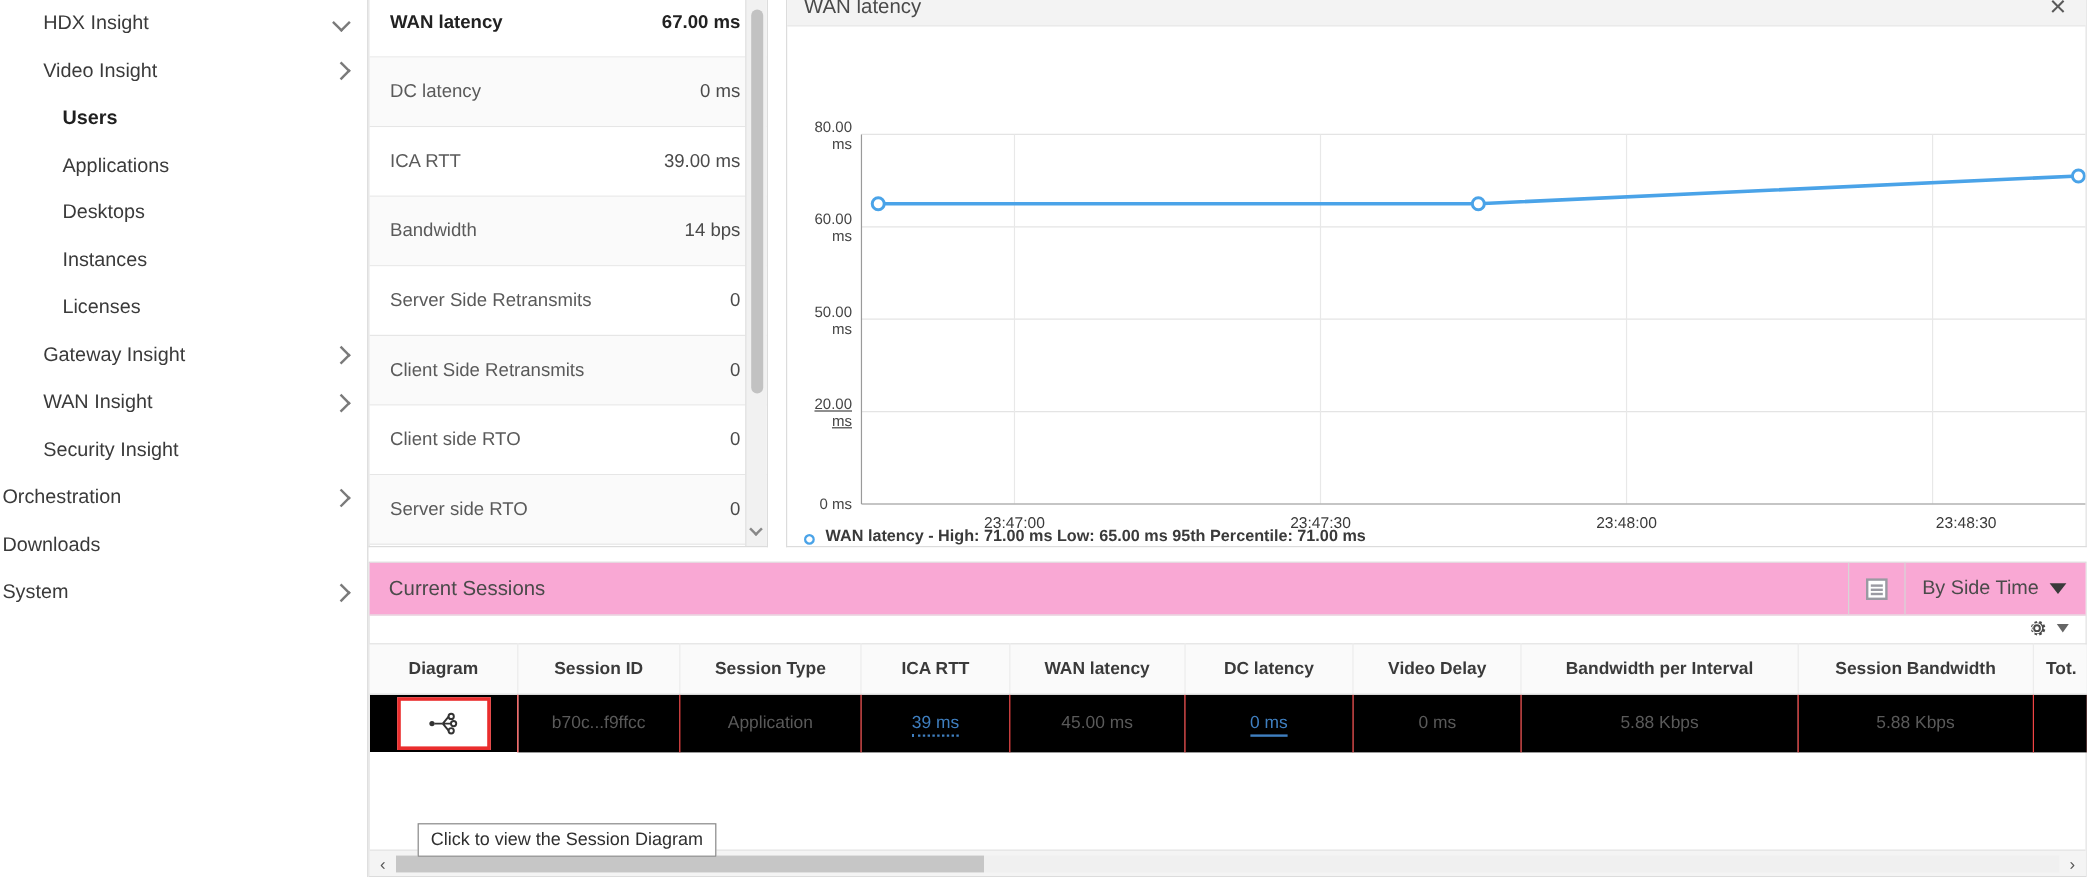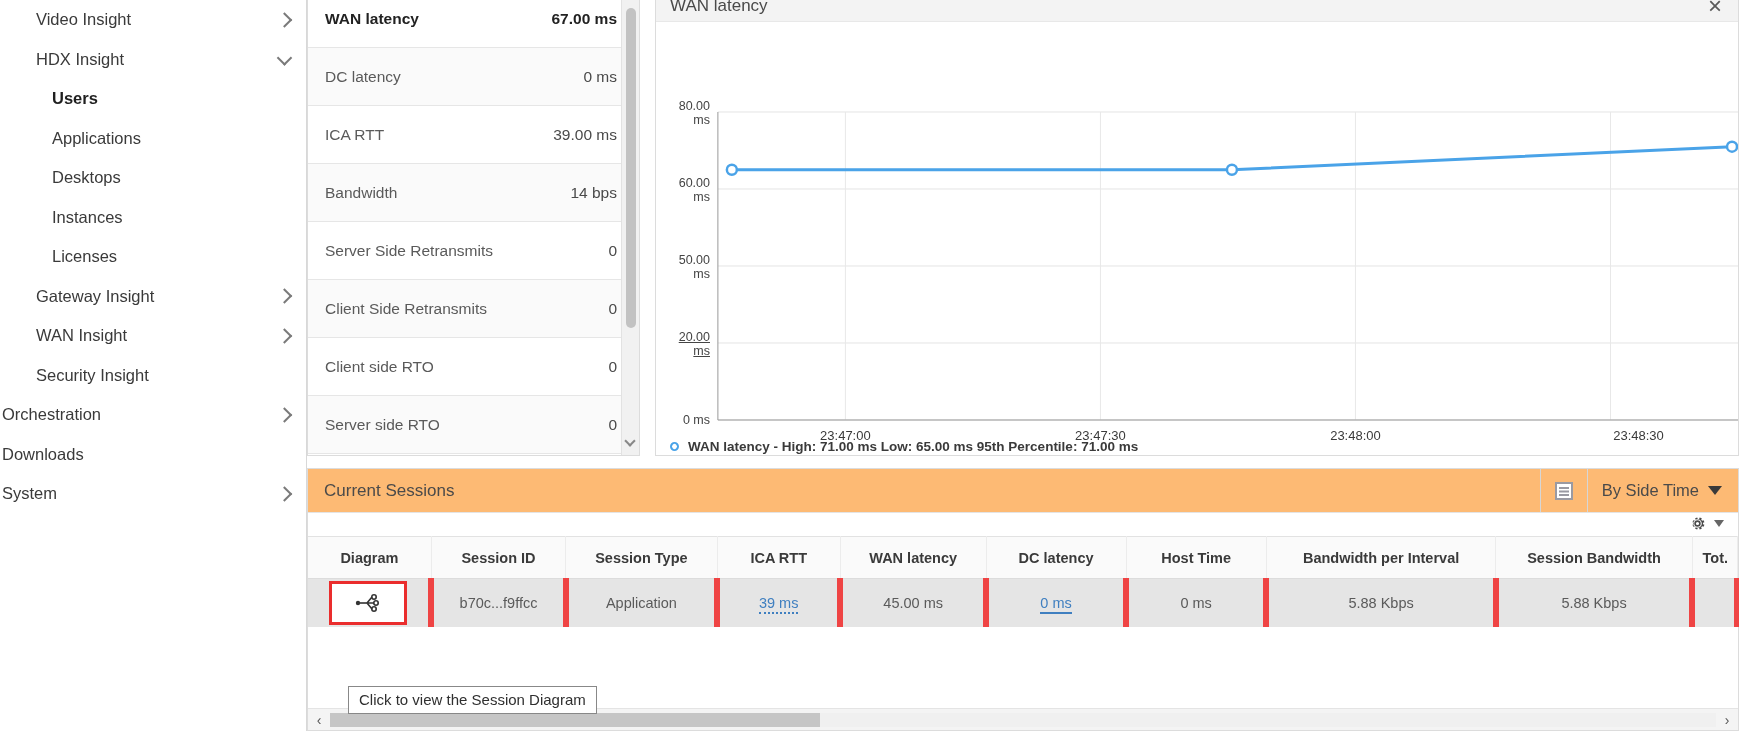--- a/index.html
+++ b/index.html
@@ -120,41 +120,41 @@
   }
   #ylabels { position: absolute; left: 0; top: 0; width: 62px; height: 100%; }
   .xtick {
     position: absolute;
     font-size: 13px; color: #3a3a3a;
     transform: translateX(-50%);
     white-space: nowrap;
   }
   #legend {
     position: absolute; left: 0; bottom: 2px;
-    display: flex; align-items: center;
+    display: flex; align-items: flex-end;
     font-size: 13.5px; font-weight: bold; color: #3a3a3a;
     padding-left: 14px;
   }
   #legend .marker {
     width: 9px; height: 9px; border-radius: 50%;
     border: 2px solid #4aa3e8; background: #fff;
     margin-right: 9px;
     transform: rotate(45deg);
   }
 
   
   #sessions {
     position: absolute; left: 307px; top: 468px;
     right: 0; bottom: 0;
     background: #fff;
     border: 1px solid #dcdcdc;
   }
   #sessions-bar {
     height: 44px;
-    background: #fdba74;
+    background: #f9a8d4;
     display: flex; align-items: center;
     position: relative;
     border-bottom: 1px solid #e4e4e4;
   }
   #sessions-title {
     font-size: 17px; color: #4a4a4a;
     padding-left: 16px;
   }
   #bar-right {
     position: absolute; right: 0; top: 0; height: 100%;
@@ -199,25 +199,25 @@
     background: #fafafa;
     border-top: 1px solid #e2e2e2;
     border-bottom: 1px solid #dcdcdc;
     border-right: 1px solid #ececec;
     height: 42px;
     padding: 0 10px;
     text-align: center;
   }
   #tbl td {
     font-size: 14.5px; color: #5a5a5a;
-    background: #e5e5e5;
+    background: #000000;
     height: 48px;
     padding: 0 10px;
     text-align: center;
-    border-right: 6px solid #ef4444;
+    border-right: 1px solid #ef4444;
     vertical-align: middle;
   }
   td.link { color: #4b8fd0; }
   .dotted-link {
     color: #3f7fc0;
     border-bottom: 2px dotted #3f7fc0;
     padding-bottom: 1px;
   }
   .solid-link {
     color: #3f7fc0;
@@ -264,26 +264,26 @@
     background: #c6c6c6;
   }
 </style>
 </head>
 <body>
 
 <div id="app">
 
   <nav id="sidebar">
       <div class="nav-item lvl1">
+        <span class="lbl">HDX Insight</span>
+        <span class="chev down"></span>
+      </div>
+      <div class="nav-item lvl1">
         <span class="lbl">Video Insight</span>
         <span class="chev right"></span>
-      </div>
-      <div class="nav-item lvl1">
-        <span class="lbl">HDX Insight</span>
-        <span class="chev down"></span>
       </div>
       <div class="nav-item lvl2 sel">
         <span class="lbl">Users</span>
       </div>
       <div class="nav-item lvl2">
         <span class="lbl">Applications</span>
       </div>
       <div class="nav-item lvl2">
         <span class="lbl">Desktops</span>
       </div>
@@ -444,21 +444,21 @@
 
     <table id="tbl">
       <thead>
           <tr id="thead-row">
             <th style="width: 110px;">Diagram</th>
             <th style="width: 120px;">Session ID</th>
             <th style="width: 135px;">Session Type</th>
             <th style="width: 110px;">ICA RTT</th>
             <th style="width: 130px;">WAN latency</th>
             <th style="width: 125px;">DC latency</th>
-            <th style="width: 125px;">Host Time</th>
+            <th style="width: 125px;">Video Delay</th>
             <th style="width: 205px;">Bandwidth per Interval</th>
             <th style="width: 175px;">Session Bandwidth</th>
             <th style="width: 40px;">Tot.</th>
           </tr>
         </thead>
       <tbody id="tbody">
           <tr>
             <td id="diagram-cell">
               <div id="diagram-hl">
                 <svg width="26" height="20" viewBox="0 0 26 20">

